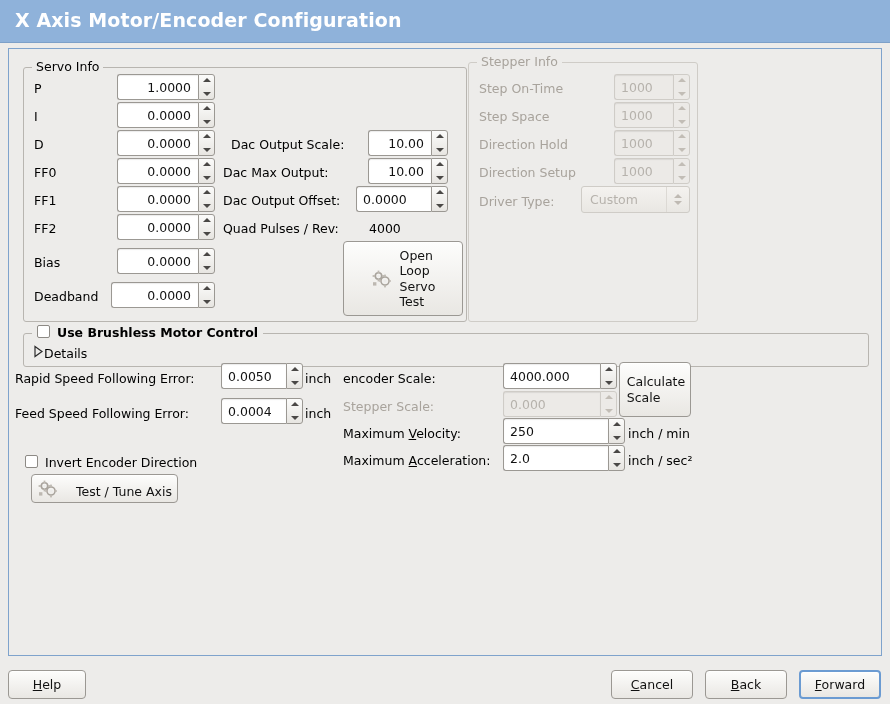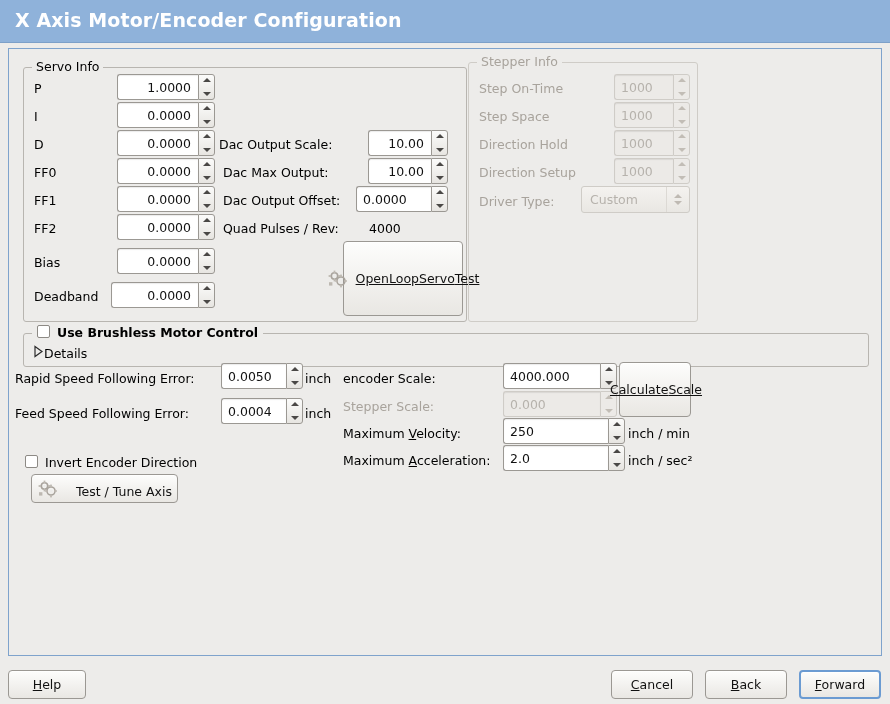--- a/index.html
+++ b/index.html
@@ -101,21 +101,21 @@
   
   .btn{
     position:absolute;box-sizing:border-box;
     border:1px solid #9b9893;border-radius:4px;
     background:linear-gradient(#fdfdfc,#e9e7e3);
     display:flex;align-items:center;justify-content:center;
     font-size:12.5px;color:#111;cursor:default;
     box-shadow:0 1px 0 rgba(255,255,255,.7) inset;
   }
   .btn.focus{border:2px solid #6b9bd2;}
-  .btn .bcol{display:flex;flex-direction:row;align-items:flex-start;line-height:1.22;text-decoration:underline;}
+  .btn .bcol{display:flex;flex-direction:column;align-items:flex-start;line-height:1.22;}
   .btn .brow{display:flex;align-items:center;gap:7px;}
 
   
   .gear{position:relative;width:22px;height:20px;flex:0 0 22px;}
   .gear svg{position:absolute;left:0;top:0;}
 
   
   .chk{position:absolute;display:flex;align-items:flex-start;gap:7px;white-space:nowrap;}
   .chk .box{
     width:13px;height:13px;box-sizing:border-box;flex:0 0 13px;
@@ -220,21 +220,21 @@
 
       <div class="lbl" style="left:11px;top:232px;">Deadband</div>
       <div class="spin" style="left:88px;top:223px;width:104px;">
         <div class="fld">0.0000</div>
         <div class="btns">
           <div class="ar up"></div>
           <div class="ar dn"></div>
         </div>
       </div>
 
-      <div class="lbl" style="left:196px;top:80px;">Dac Output Scale:</div>
+      <div class="lbl" style="left:208px;top:80px;">Dac Output Scale:</div>
       <div class="spin" style="left:345px;top:71px;width:80px;">
         <div class="fld">10.00</div>
         <div class="btns">
           <div class="ar up"></div>
           <div class="ar dn"></div>
         </div>
       </div>
 
       <div class="lbl" style="left:200px;top:108px;">Dac Max Output:</div>
       <div class="spin" style="left:345px;top:99px;width:80px;">

